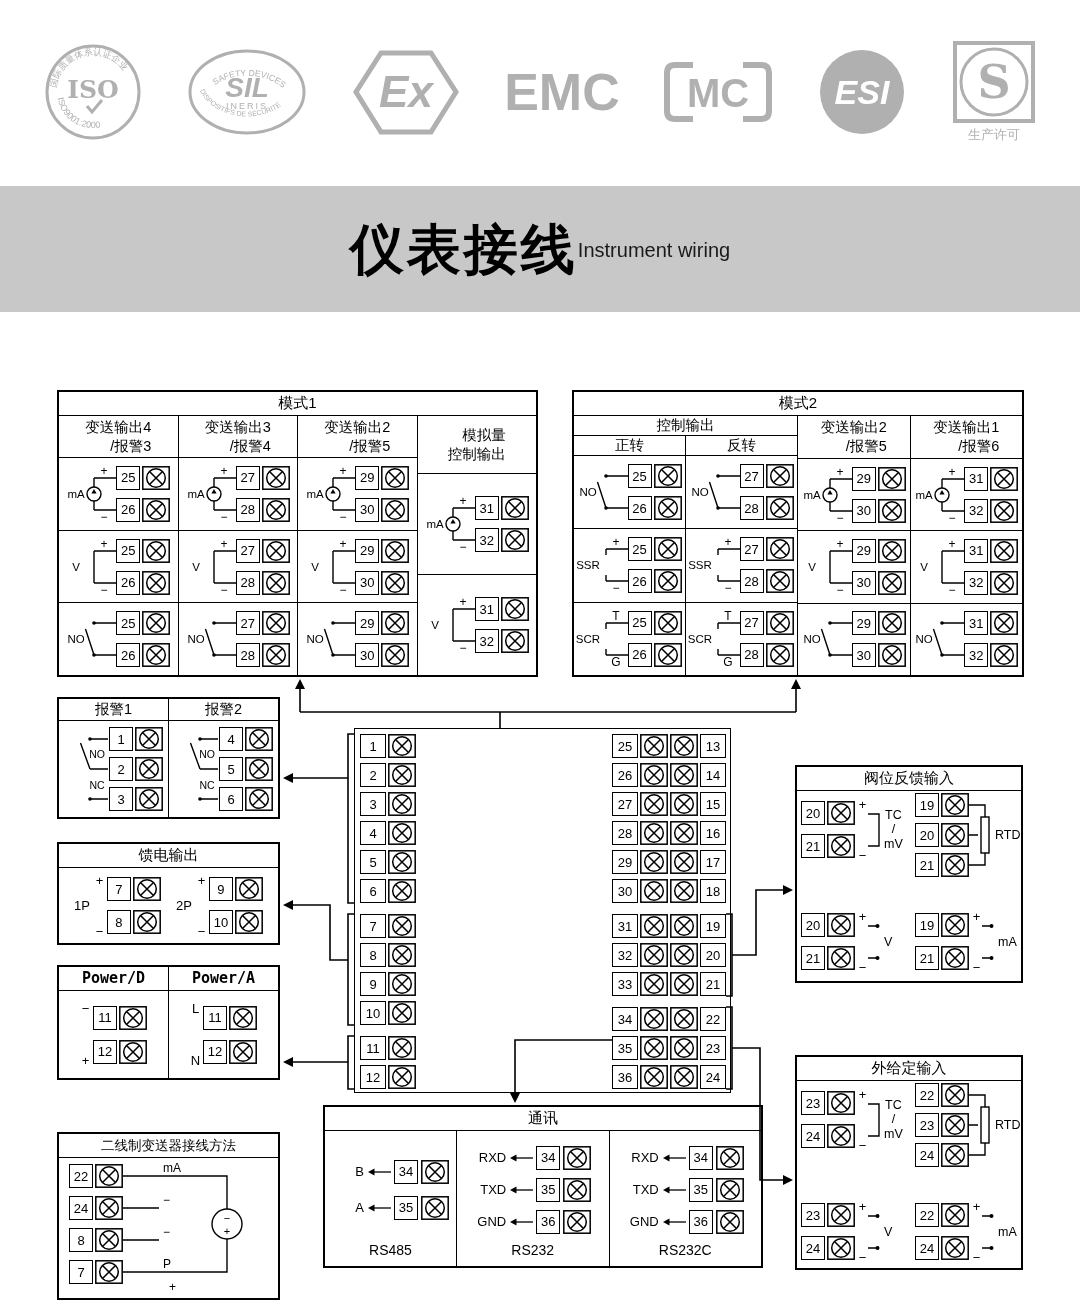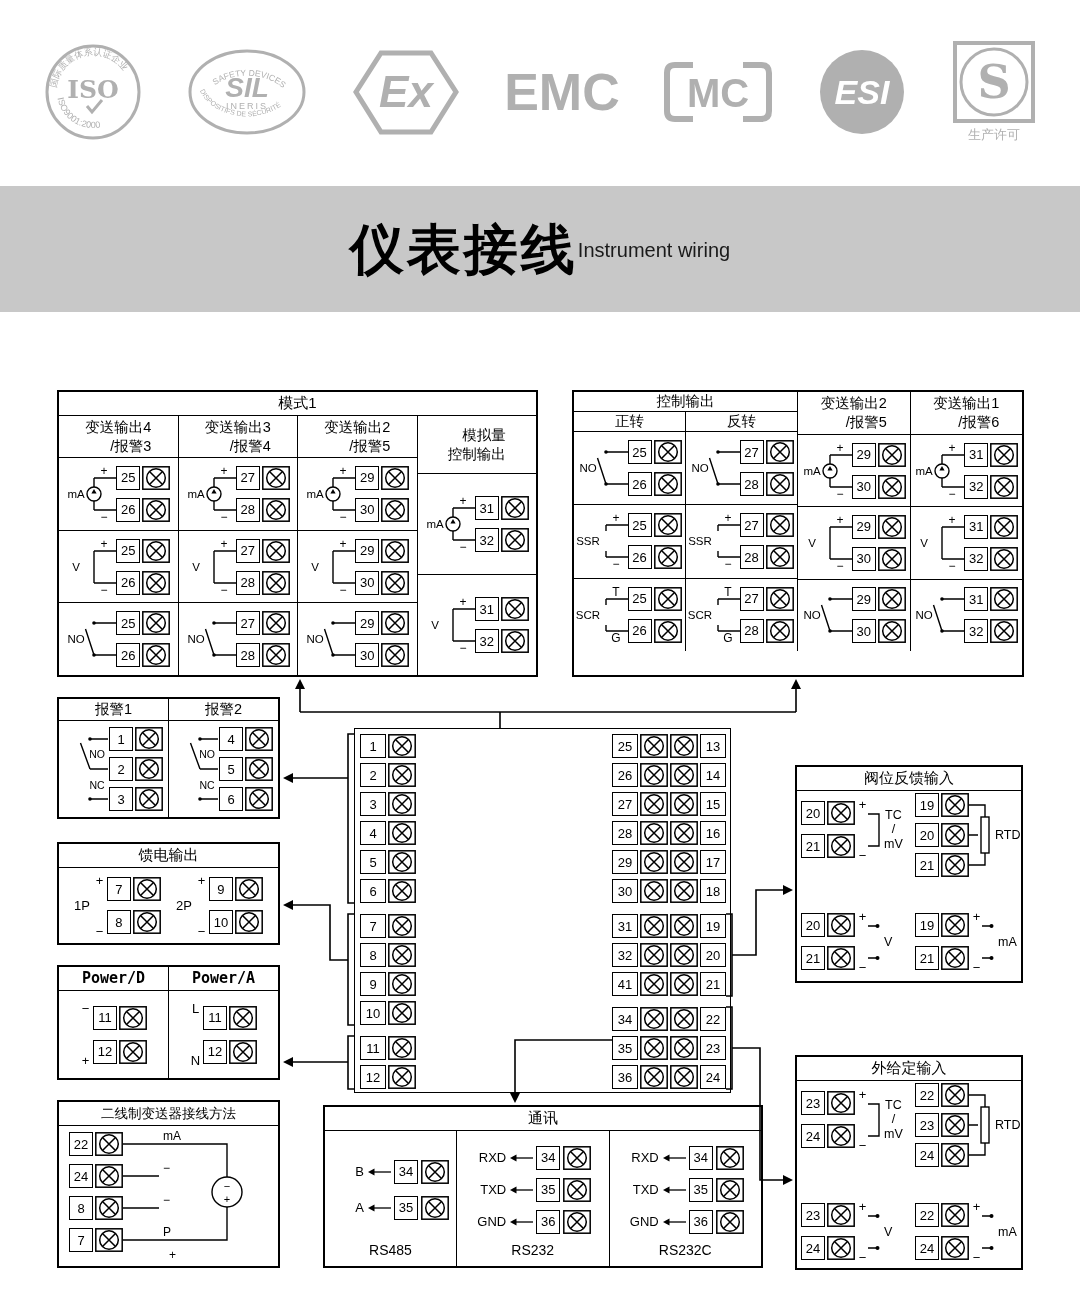--- a/index.html
+++ b/index.html
@@ -464,20 +464,21 @@
                     <path d="M7.5 5.5 L20.5 18.5 M20.5 5.5 L7.5 18.5"></path>
                   </g>
                 </svg>
               </span>
             </span>
           </div>
         </div>
       </div>
     </div>
   <div class="box" id="mode2" style="left:572px;top:390px;width:452px;height:287px">
+      <div class="boxtitle">模式2</div>
       <div class="cols" style="height:calc(100% - 24px)">
         <div class="mcol" style="flex:2">
           <div class="chead" style="min-height:20px">控制输出</div>
           <div class="cols" style="flex:1">
             <div class="mcol">
               <div class="chead" style="min-height:20px">正转</div>
               <div class="ocell">
                 <svg class="symsvg" width="52" height="56" viewBox="0 0 52 56">
                   <path class="w" d="M30 12 H52 M30 44 H52 M30 44 L21.5 18"></path>
                   <circle cx="30" cy="12" r="1.8" fill="#000"></circle>
@@ -1061,21 +1062,21 @@
                     <circle cx="14" cy="12" r="9.3"></circle>
                     <path d="M7.5 5.5 L20.5 18.5 M20.5 5.5 L7.5 18.5"></path>
                   </g>
                 </svg>
               </span>
             </span>
           </div>
         </div>
       </div>
     </div>
-  <div class="box" id="twowire" style="left:57px;top:1100px;width:223px;height:168px">
+  <div class="box" id="twowire" style="left:57px;top:1132px;width:223px;height:168px">
       <div class="boxtitle" style="font-size:13.5px">二线制变送器接线方法</div>
       <div class="twbody">
         <span class="tcol" style="gap:8px;position:absolute;left:10px;top:6px">
           <span class="trow">
             <span class="nbox">22</span>
             <svg class="term" width="28" height="24" viewBox="0 0 28 24">
               <g fill="none" stroke="#000" stroke-width="1.5">
                 <rect x="0.8" y="0.8" width="26.4" height="22.4"></rect>
                 <circle cx="14" cy="12" r="9.3"></circle>
                 <path d="M7.5 5.5 L20.5 18.5 M20.5 5.5 L7.5 18.5"></path>
@@ -1398,21 +1399,21 @@
           <svg class="term" width="28" height="24" viewBox="0 0 28 24">
             <g fill="none" stroke="#000" stroke-width="1.5">
               <rect x="0.8" y="0.8" width="26.4" height="22.4"></rect>
               <circle cx="14" cy="12" r="9.3"></circle>
               <path d="M7.5 5.5 L20.5 18.5 M20.5 5.5 L7.5 18.5"></path>
             </g>
           </svg>
           <span class="nbox" style="min-width:26px">20</span>
         </div>
         <div class="srow">
-          <span class="nbox" style="min-width:26px">41</span>
+          <span class="nbox" style="min-width:26px">33</span>
           <svg class="term" width="28" height="24" viewBox="0 0 28 24">
             <g fill="none" stroke="#000" stroke-width="1.5">
               <rect x="0.8" y="0.8" width="26.4" height="22.4"></rect>
               <circle cx="14" cy="12" r="9.3"></circle>
               <path d="M7.5 5.5 L20.5 18.5 M20.5 5.5 L7.5 18.5"></path>
             </g>
           </svg>
           <svg class="term" width="28" height="24" viewBox="0 0 28 24">
             <g fill="none" stroke="#000" stroke-width="1.5">
               <rect x="0.8" y="0.8" width="26.4" height="22.4"></rect>

